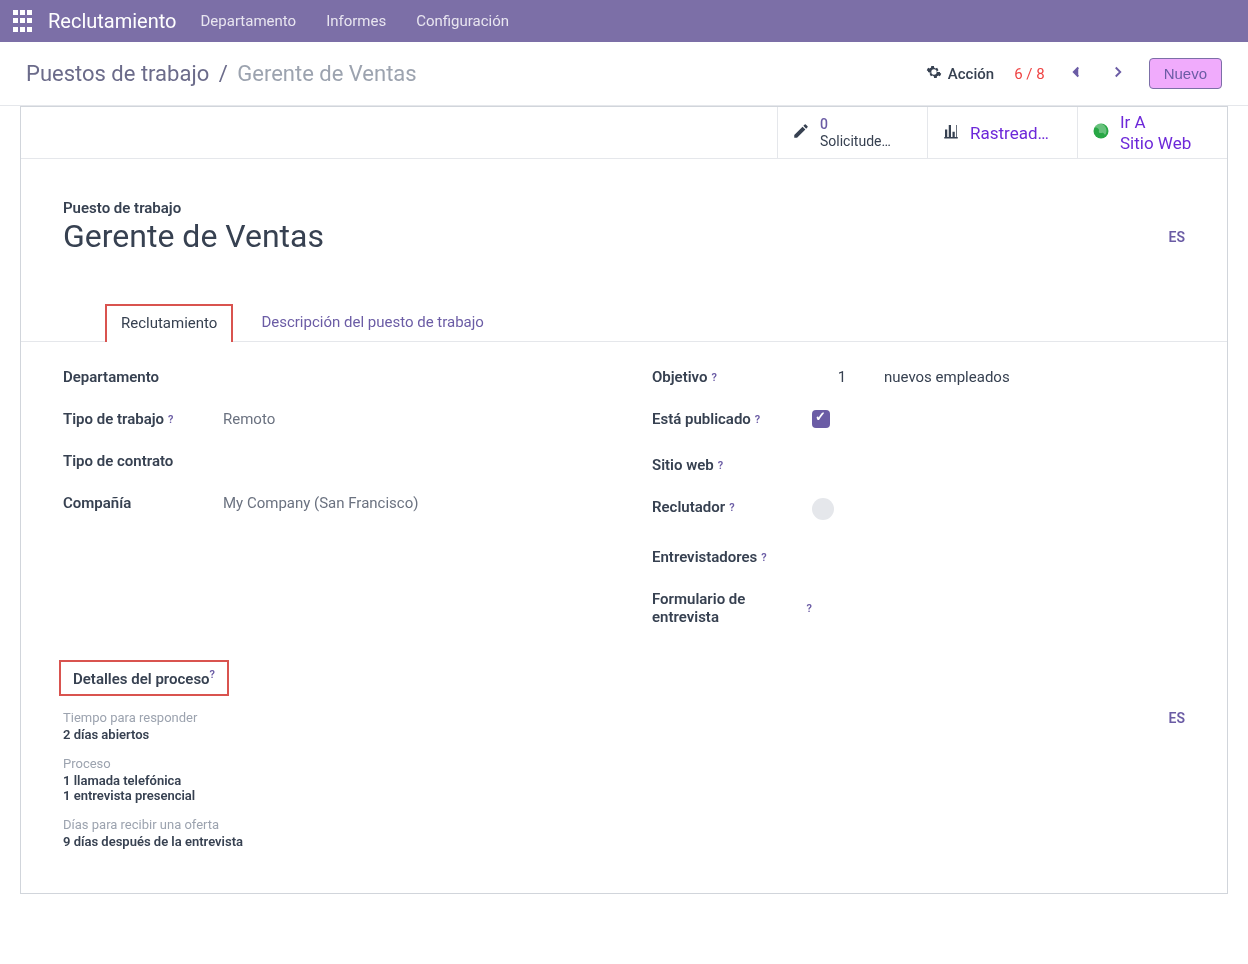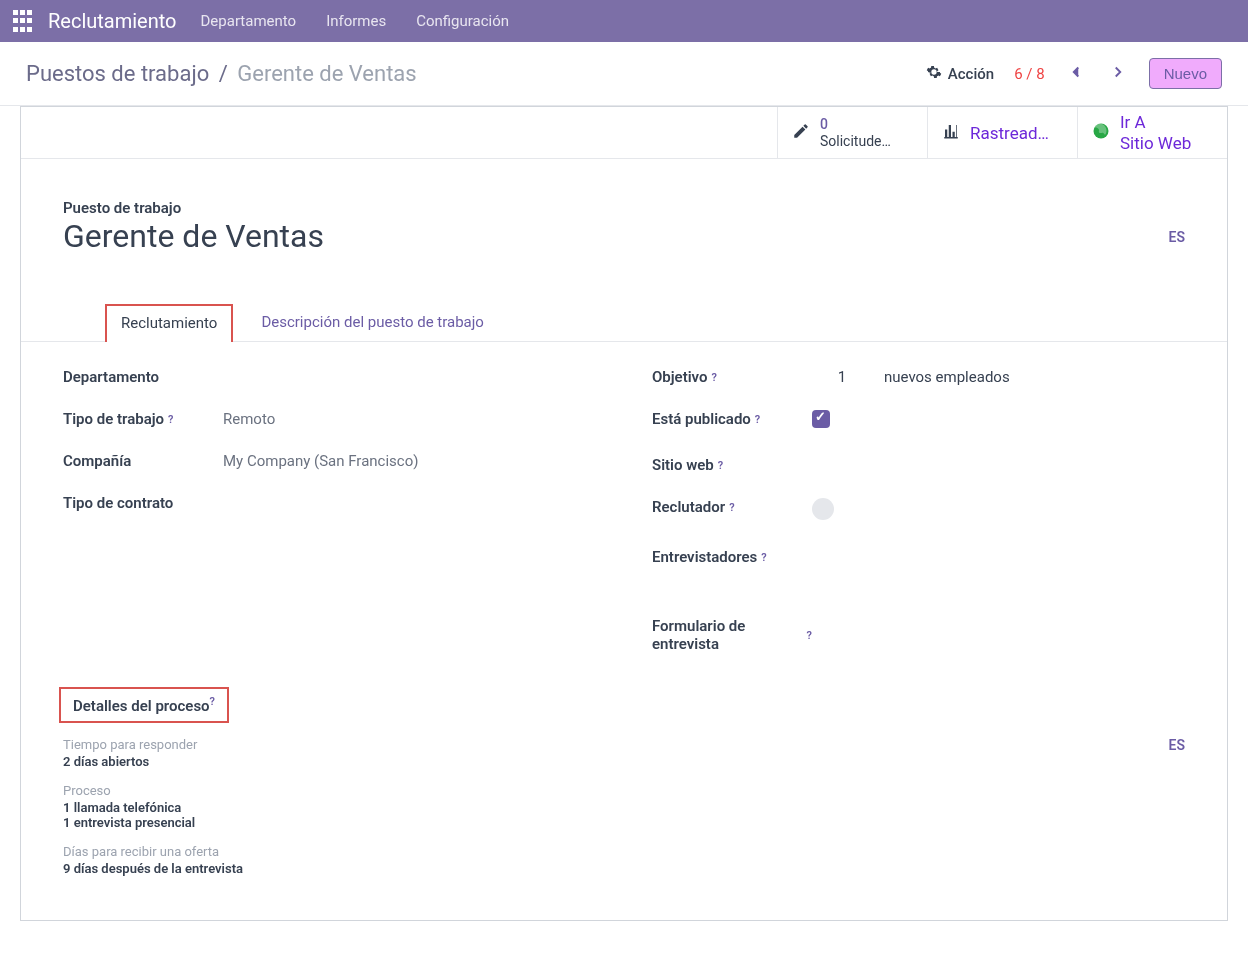--- a/index.html
+++ b/index.html
@@ -178,26 +178,26 @@
           <div class="fval"></div>
         </div>
         <div class="frow">
           <div class="flabel">
             <span>Tipo de trabajo</span>
                 <span class="help-q">?</span>
           </div>
           <div class="fval">Remoto</div>
         </div>
         <div class="frow">
+          <div class="flabel">Tipo de contrato</div>
+          <div class="fval"></div>
+        </div>
+        <div class="frow">
           <div class="flabel">Compañía</div>
           <div class="fval">My Company (San Francisco)</div>
-        </div>
-        <div class="frow">
-          <div class="flabel">Tipo de contrato</div>
-          <div class="fval"></div>
         </div>
       </div>
 
       <div class="form-col">
         <div class="frow">
           <div class="flabel">
             <span>Objetivo</span>
                 <span class="help-q">?</span>
           </div>
           <div class="fval right-three">
@@ -227,21 +227,21 @@
           <div class="fval"><span class="avatar-empty"></span></div>
         </div>
         <div class="frow">
           <div class="flabel">
             <span>Entrevistadores</span>
                 <span class="help-q">?</span>
           </div>
           <div class="fval"></div>
         </div>
         <div class="frow">
-          <div class="flabel" style="width:160px;margin-top:27px;">
+          <div class="flabel" style="width:160px;">
             <span>Formulario de entrevista</span>
                 <span class="help-q">?</span>
           </div>
           <div class="fval"></div>
         </div>
       </div>
     </div>
 
     <div style="margin-top:10px;">
       <div class="section-hdr">

